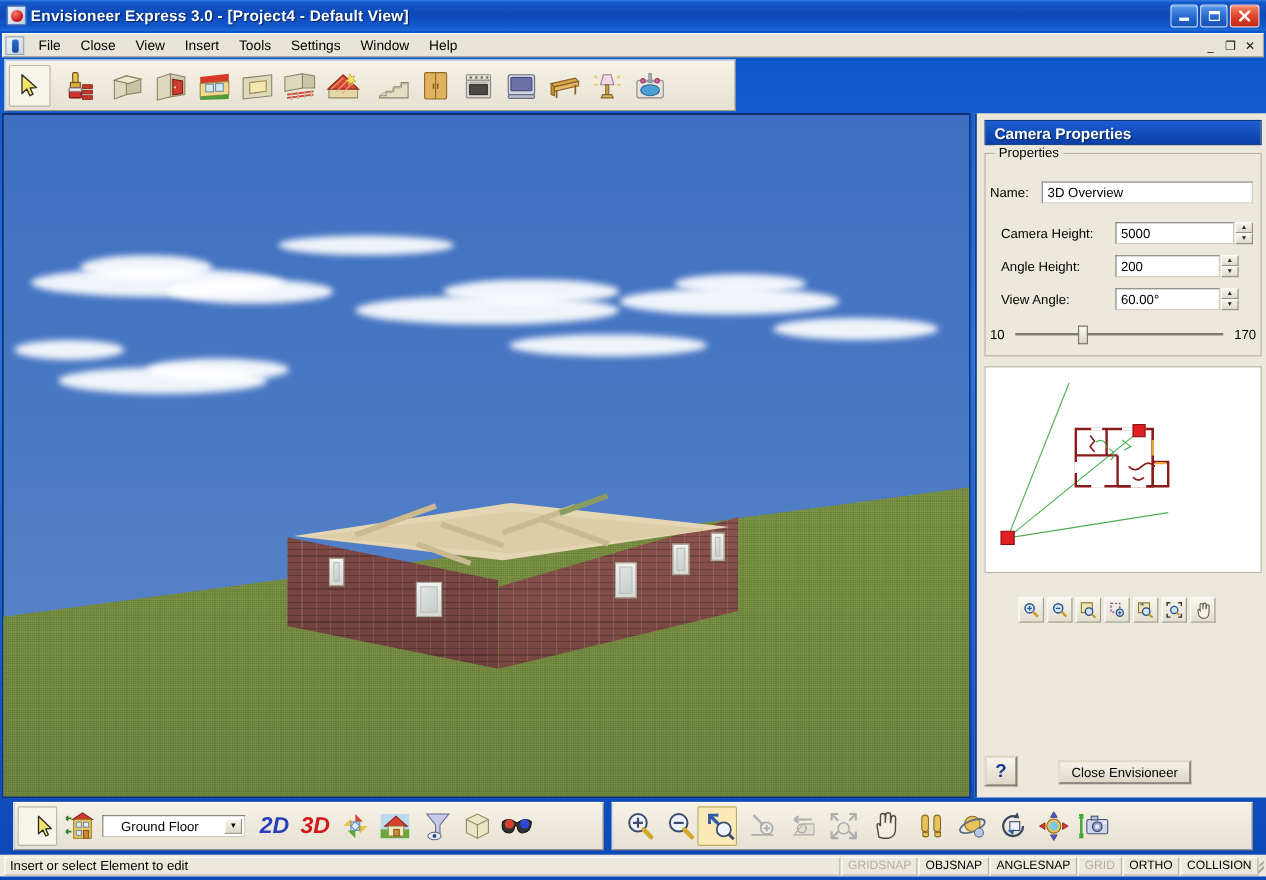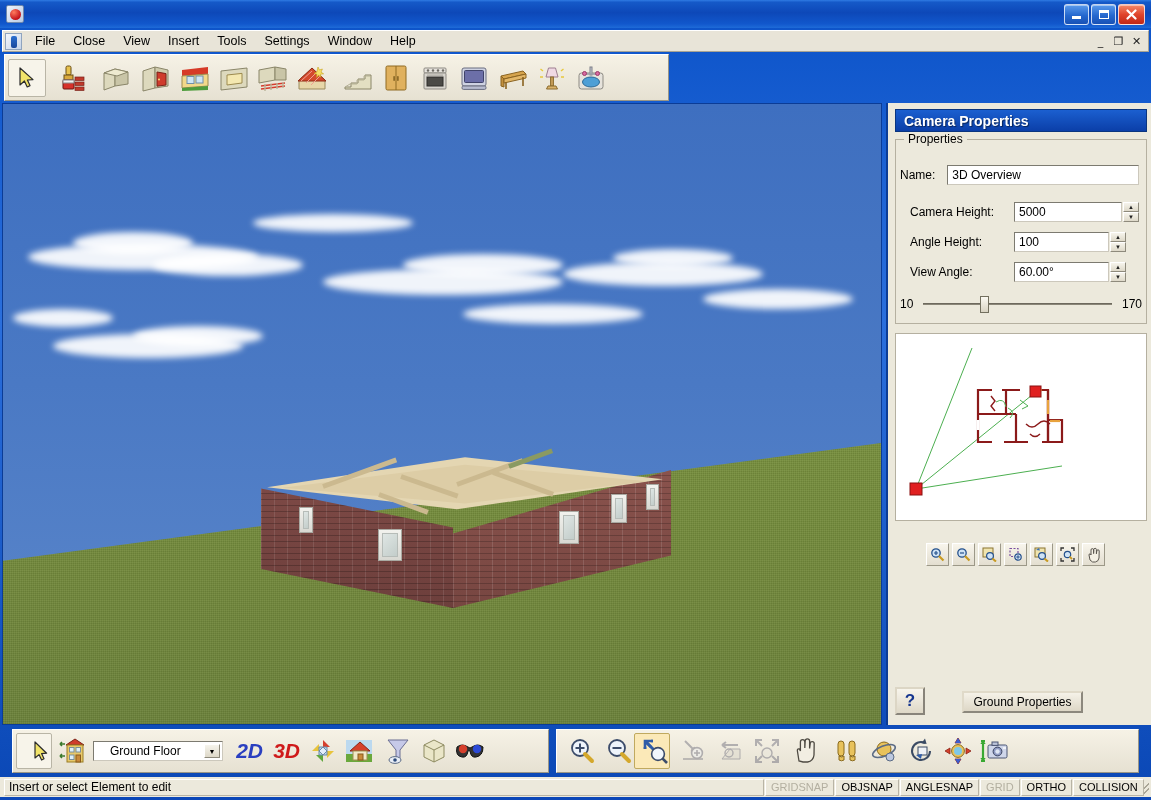--- a/index.html
+++ b/index.html
@@ -319,20 +319,21 @@
   }
   svg { display: block; }
 </style>
 </head>
 <body>
 
 <div class="app">
 
   <div class="titlebar">
     <div class="title-icon"></div>
+    <div class="title-text">Envisioneer Express 3.0 - [Project4 - Default View]</div>
     <div class="win-btns">
       <div class="win-btn">
           <span class="win-glyph g-min"></span>
         </div>
       <div class="win-btn">
           <span class="win-glyph g-max"></span>
         </div>
       <div class="win-btn close">
         <svg width="11" height="11" viewBox="0 0 11 11">
             <path d="M1.5 1.5 L9.5 9.5 M9.5 1.5 L1.5 9.5" stroke="#fff" stroke-width="2.2" stroke-linecap="round"></path>
@@ -558,21 +559,21 @@
       <span class="flabel" style="width:104px;">Camera Height:</span>
       <span class="tinput" style="width:108px;">5000</span>
       <span class="spin">
         <div>▲</div>
         <div>▼</div>
       </span>
     </div>
 
     <div class="field-row" style="left:22px; top:129px;">
       <span class="flabel" style="width:104px;">Angle Height:</span>
-      <span class="tinput" style="width:95px;">100</span>
+      <span class="tinput" style="width:95px;">200</span>
       <span class="spin">
         <div>▲</div>
         <div>▼</div>
       </span>
     </div>
 
     <div class="field-row" style="left:22px; top:159px;">
       <span class="flabel" style="width:104px;">View Angle:</span>
       <span class="tinput" style="width:95px;">60.00°</span>
       <span class="spin">
@@ -681,21 +682,21 @@
           </svg>
       </div>
       <div class="sbtn">
         <svg width="15" height="16" viewBox="0 0 15 16">
             <path d="M4 13 L3 8 q0-1.6 1.4-1 L5 8 L5 3 q0-1.4 1.3-1.4 T7.6 3 L7.6 6.6 L7.8 2.6 q0-1.3 1.3-1.3 T10.4 2.6 L10.4 6.8 L10.8 4 q0-1.2 1.2-1.2 T13.2 4 L13 11 q-.4 3.4-3.6 4 L6.6 15 Z" fill="#f4f0e4" stroke="#5b5750" stroke-width="1"></path>
           </svg>
       </div>
     </div>
 
     <div class="help-btn">?</div>
-    <div class="close-props">Ground Properties</div>
+    <div class="close-props">Close Envisioneer</div>
   </div>
 
   <div class="tb-bottom tb-left">
     <div class="bbtn sel2">
       <svg width="20" height="22" viewBox="0 0 20 22">
           <path d="M4 2 L4 18 L8 14.6 L10.6 20 L13 18.8 L10.6 13.6 L15.6 13.2 Z" fill="#f2e46a" stroke="#2b2b2b" stroke-width="1.2" stroke-linejoin="round"></path>
         </svg>
     </div>
     <div class="bbtn">
       <svg width="30" height="30" viewBox="0 0 30 30">

